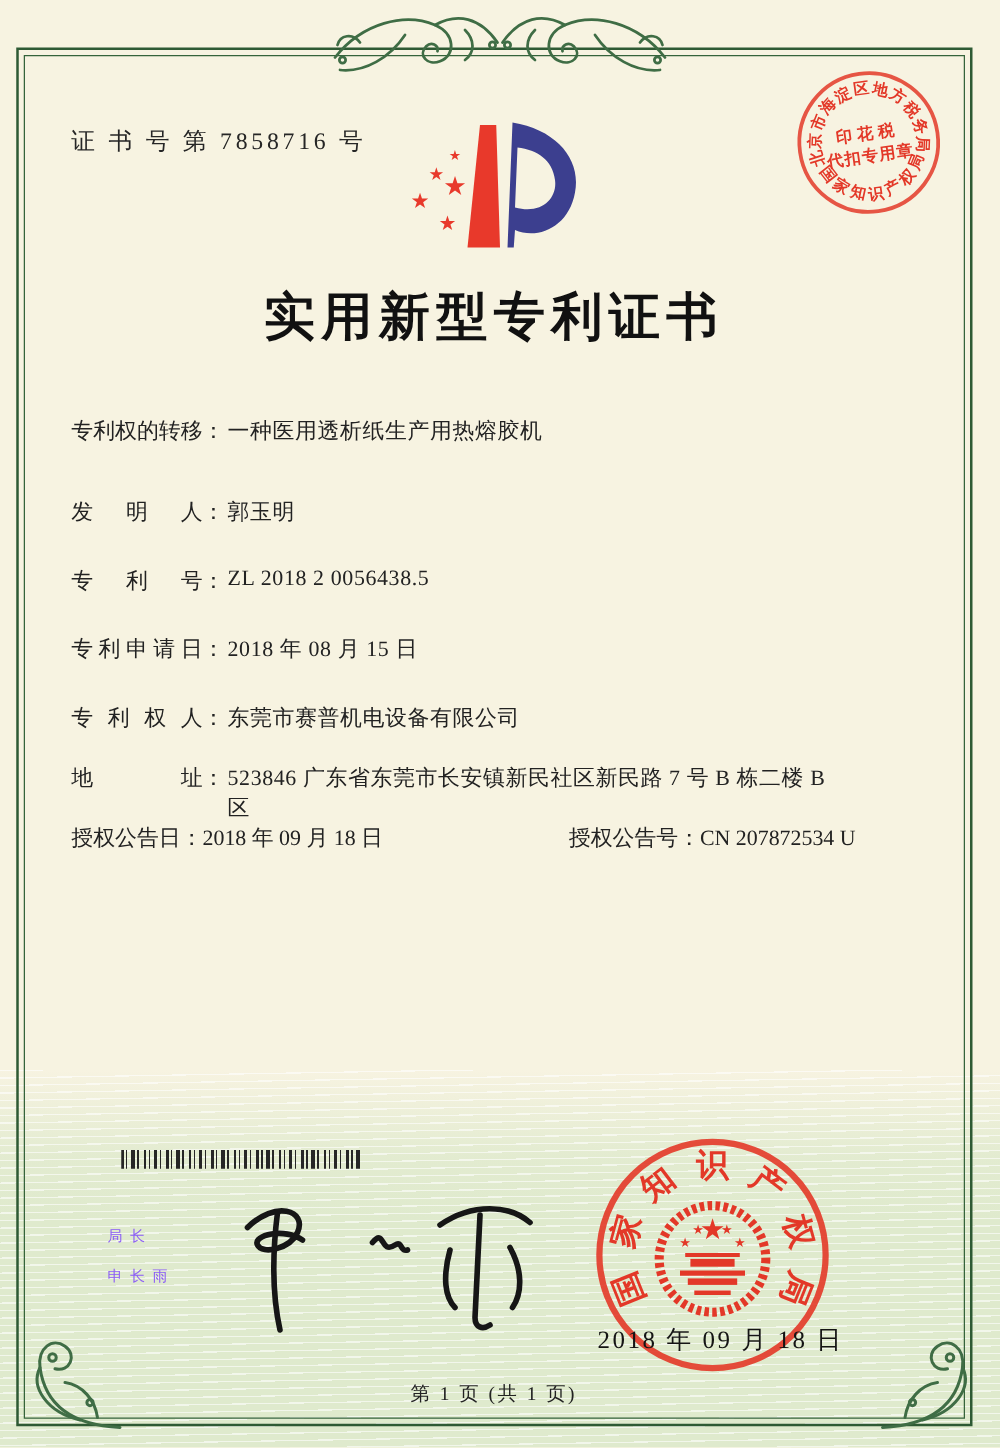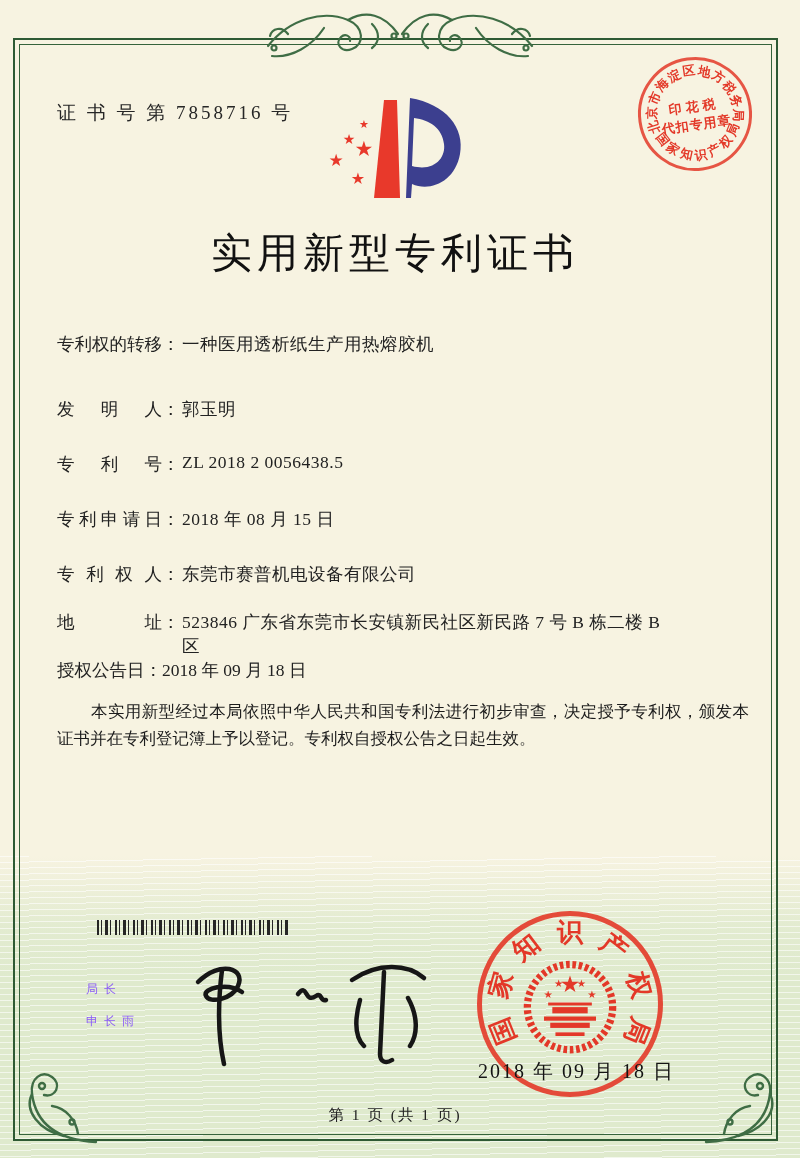--- a/index.html
+++ b/index.html
@@ -22,21 +22,21 @@
   
   .frame-outer{position:absolute;left:13px;top:38px;right:22px;bottom:17px;border:2.5px solid #2e5a34;}
   .frame-inner{position:absolute;left:19px;top:44px;right:28px;bottom:23px;border:1px solid #35633b;}
 
   .cert-number{position:absolute;left:57px;top:100px;font-size:19px;letter-spacing:3px;color:#262626;}
 
   .logo{position:absolute;left:322px;top:96px;width:150px;height:142px;}
 
   .main-title{
     position:absolute;left:14px;right:24px;top:226px;text-align:center;
-    font-size:41px;font-weight:normal;letter-spacing:5px;color:#111;
+    font-size:41px;font-weight:bold;letter-spacing:5px;color:#111;
   }
 
   .field{position:absolute;left:57px;width:692px;font-size:17.5px;color:#222;}
   .flabel{display:inline-block;width:105px;text-align:justify;text-align-last:justify;vertical-align:top;}
   .fcolon{display:inline-block;width:20px;vertical-align:top;}
   .fvalue{display:inline-block;max-width:558px;vertical-align:top;letter-spacing:.5px;white-space:pre-wrap;}
   .grant-no{position:absolute;left:398px;top:0;}
   .grant-row{height:24px;}
 
   .paragraphs{position:absolute;left:57px;top:698px;width:692px;font-size:16.5px;line-height:27px;text-align:justify;color:#1c1c1c;}
@@ -160,24 +160,24 @@
 </div>
 <div class="field" style="top:562px">
   <span class="flabel">专利权人</span><span class="fcolon">：</span><span class="fvalue">东莞市赛普机电设备有限公司</span>
 </div>
 <div class="field" style="top:610px">
   <span class="flabel">地址</span><span class="fcolon">：</span><span class="fvalue">523846 广东省东莞市长安镇新民社区新民路 7 号 B 栋二楼 B
 区</span>
 </div>
 <div class="field grant-row" style="top:658px">
   <span>授权公告日</span><span>：</span><span>2018 年 09 月 18 日</span>
+  <span class="grant-no"><span>授权公告号</span><span>：</span><span>CN 207872534 U</span></span>
 </div>
 
 <div class="paragraphs">
-  <p>本实用新型经过本局依照中华人民共和国专利法进行初步审查，决定授予专利权，颁发本证书并在专利登记簿上予以登记。专利权自授权公告之日起生效。</p>
 </div>
 
 <div class="barcode"></div>
 
 <div class="director">
   <div>局长</div>
   <div>申长雨</div>
 </div>
 
 <svg class="signature" viewBox="0 0 260 130">

